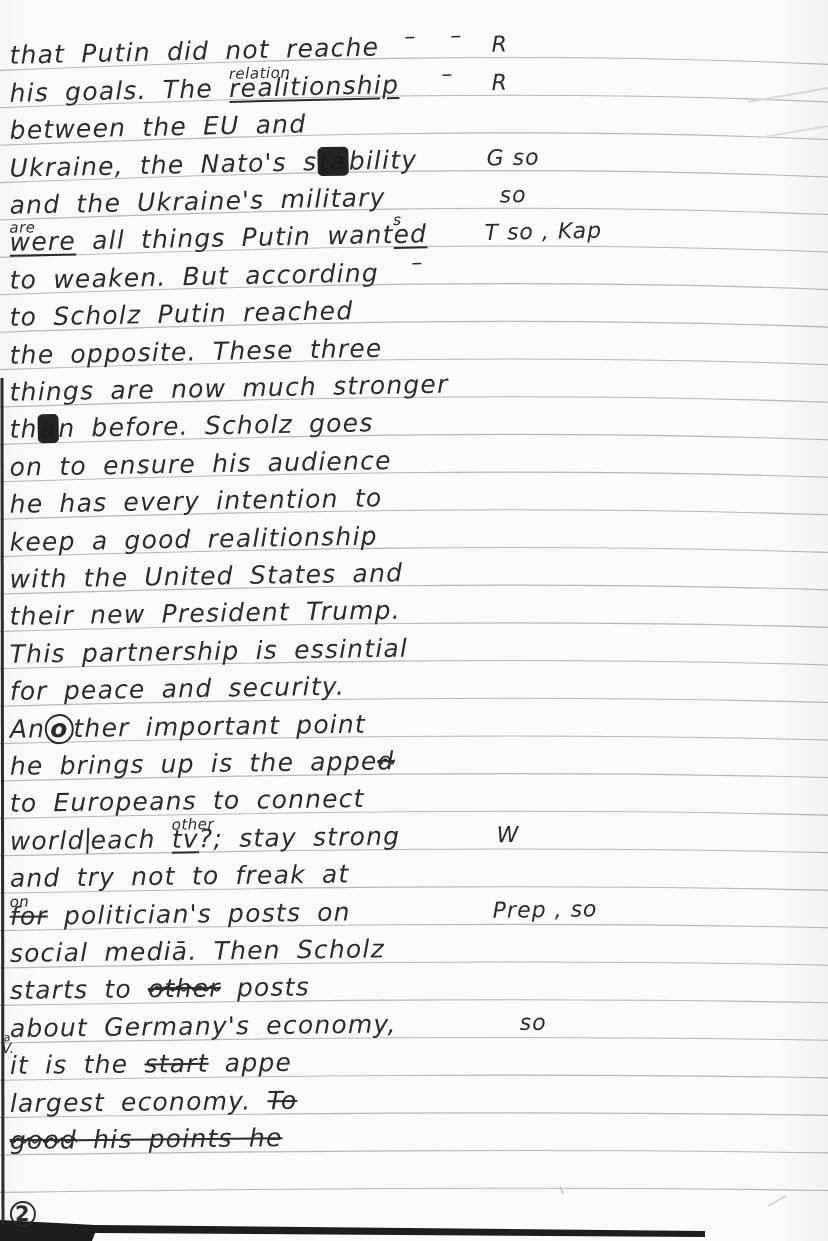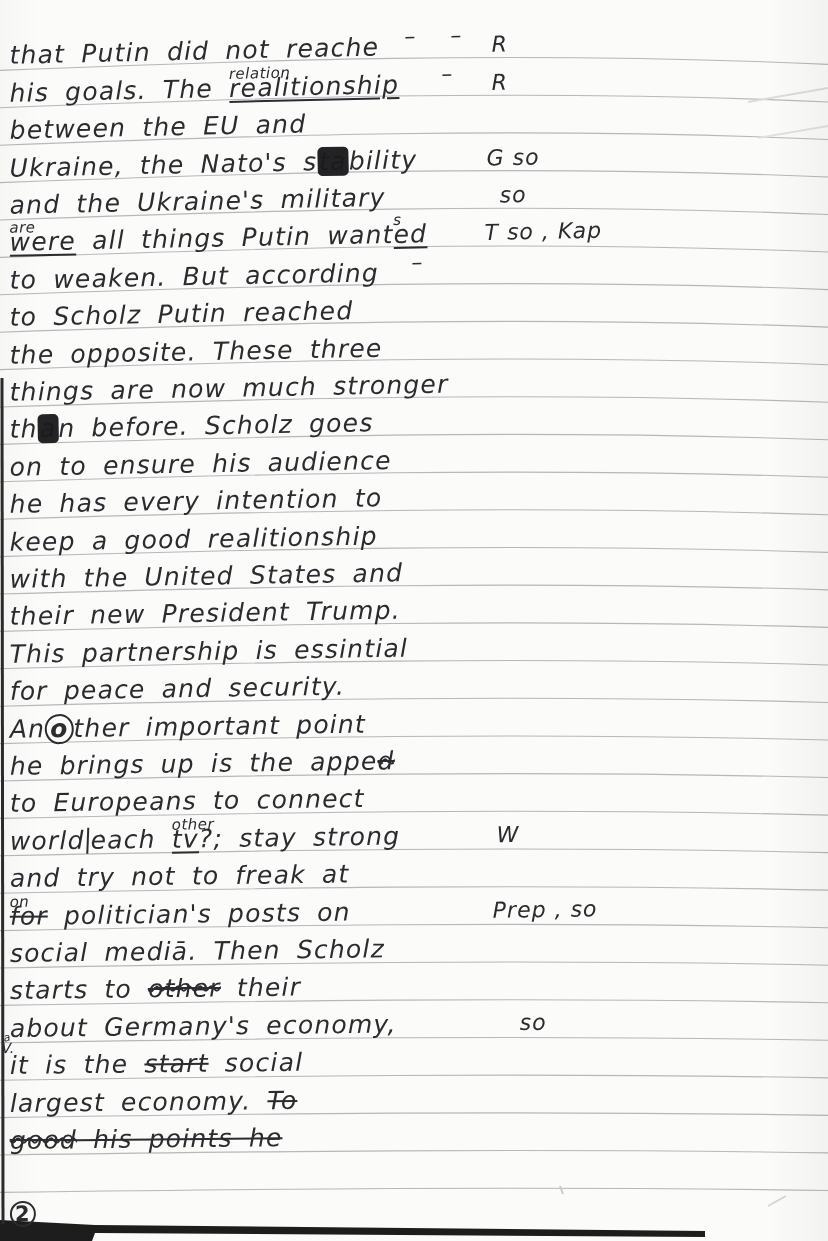--- a/index.html
+++ b/index.html
@@ -164,28 +164,28 @@
         <span class="hw"><span>and try not to freak at</span></span>
       </div>
       <div class="row" style="top: 896.6px; transform: rotate(-0.725deg);">
         <span class="hw"><span class="corr"><span class="above">on</span><span class="strike">for</span></span><span> politician's posts on</span></span>
         <span class="margin-code" style="left: 493px;">Prep , so</span>
       </div>
       <div class="row" style="top: 934px; transform: rotate(-0.7deg);">
         <span class="hw"><span>social mediā. Then Scholz</span></span>
       </div>
       <div class="row" style="top: 971.4px; transform: rotate(-0.675deg);">
-        <span class="hw"><span>starts to </span><span class="scribble">other</span><span> their</span></span>
+        <span class="hw"><span>starts to </span><span class="scribble">other</span><span> posts</span></span>
       </div>
       <div class="row" style="top: 1008.8px; transform: rotate(-0.65deg);">
         <span class="hw"><span>about Germany's economy,</span></span>
         <span class="margin-code" style="left: 520px;">so</span>
       </div>
       <div class="row" style="top: 1046.2px; transform: rotate(-0.625deg);">
-        <span class="hw"><span>it is the </span><span class="strike">start</span><span> social</span></span>
+        <span class="hw"><span>it is the </span><span class="strike">start</span><span> appe</span></span>
         <span class="left-note"><span class="top">a</span><span>V.</span></span>
       </div>
       <div class="row" style="top: 1083.6px; transform: rotate(-0.6deg);">
         <span class="hw"><span>largest economy. </span><span class="strike">To</span></span>
       </div>
       <div class="row" style="top: 1121px; transform: rotate(-0.575deg);">
         <span class="hw"><span class="scribble">good</span><span class="strike"> his points he</span></span>
       </div>
       <div class="row pagenum" style="top: 1194px; transform: rotate(-0.3deg);">
         <span class="hw"><span class="circled">2</span></span>

